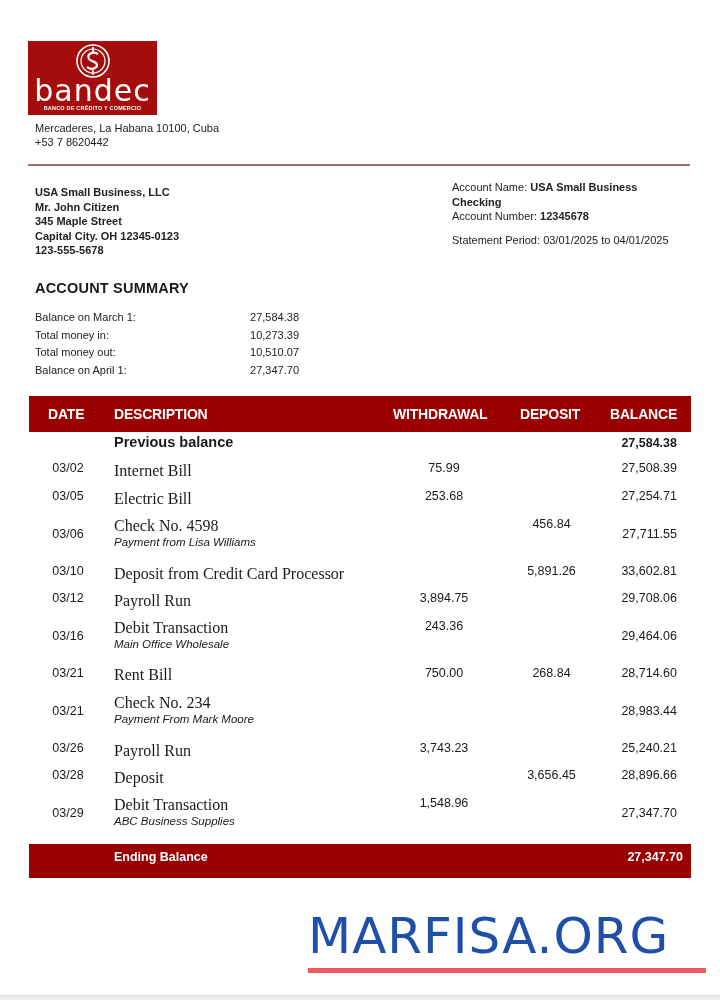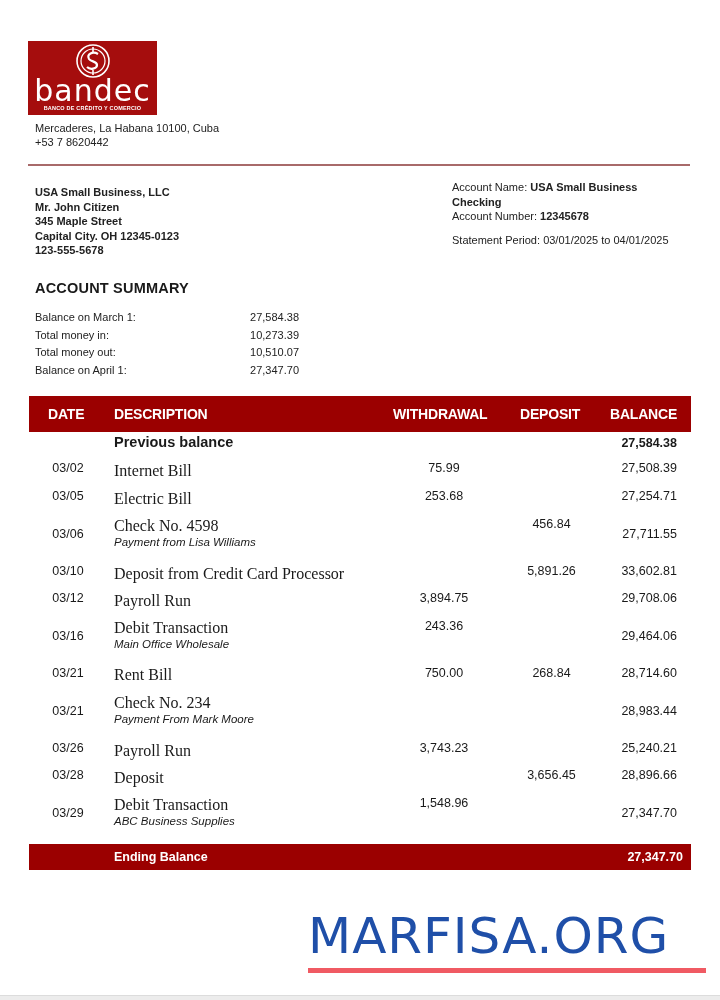--- a/index.html
+++ b/index.html
@@ -48,21 +48,21 @@
   .row .desc2 { position: absolute; left: 85px; font-size: 11.5px; font-style: italic; }
   .row .wd { position: absolute; left: 370px; width: 90px; text-align: center; }
   .row .dep { position: absolute; left: 475px; width: 95px; text-align: center; }
   .row .bal { position: absolute; right: 14px; text-align: right; }
 
   .prev { position: absolute; left: 29px; top: 433px; width: 662px; height: 20px; font-weight: bold; }
   .prev .lbl { position: absolute; left: 85px; top: 1px; font-size: 14.5px; }
   .prev .bal { position: absolute; right: 14px; top: 3px; font-size: 12.5px; }
 
   .tbl-foot {
-    position: absolute; left: 29px; top: 844px; width: 662px; height: 26px;
+    position: absolute; left: 29px; top: 844px; width: 662px; height: 34px;
     background: #9b0000; color: #fff; font-weight: bold; font-size: 12.5px;
   }
   .tbl-foot .lbl { position: absolute; left: 85px; top: 6px; }
   .tbl-foot .bal { position: absolute; right: 8px; top: 6px; }
 
   .watermark {
     position: absolute; left: 308px; top: 908px; font-family: "DejaVu Sans", sans-serif;
     font-size: 50px; line-height: 56px; color: #1f4fa8; letter-spacing: 1px;
   }
   .watermark .thin { font-weight: normal; }

